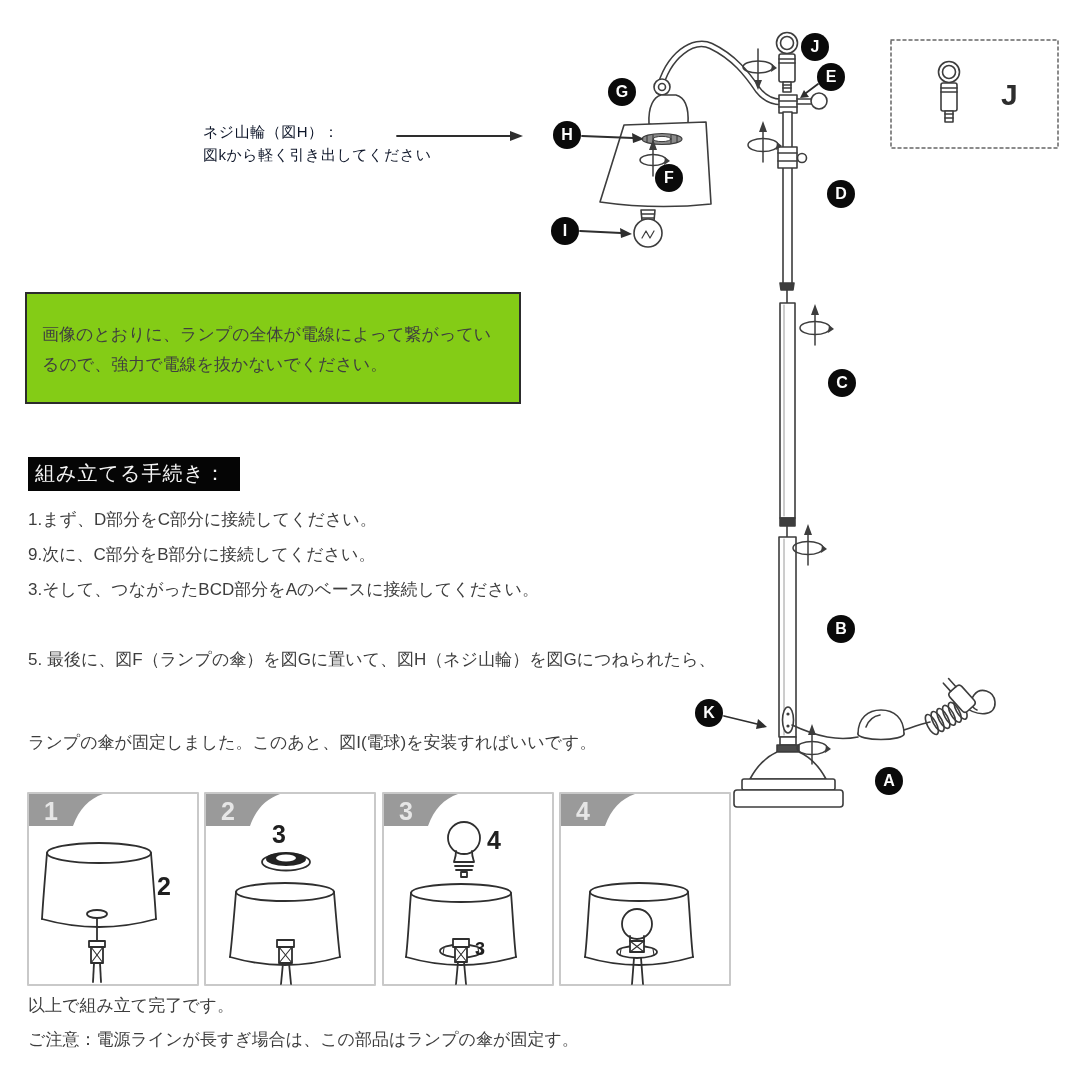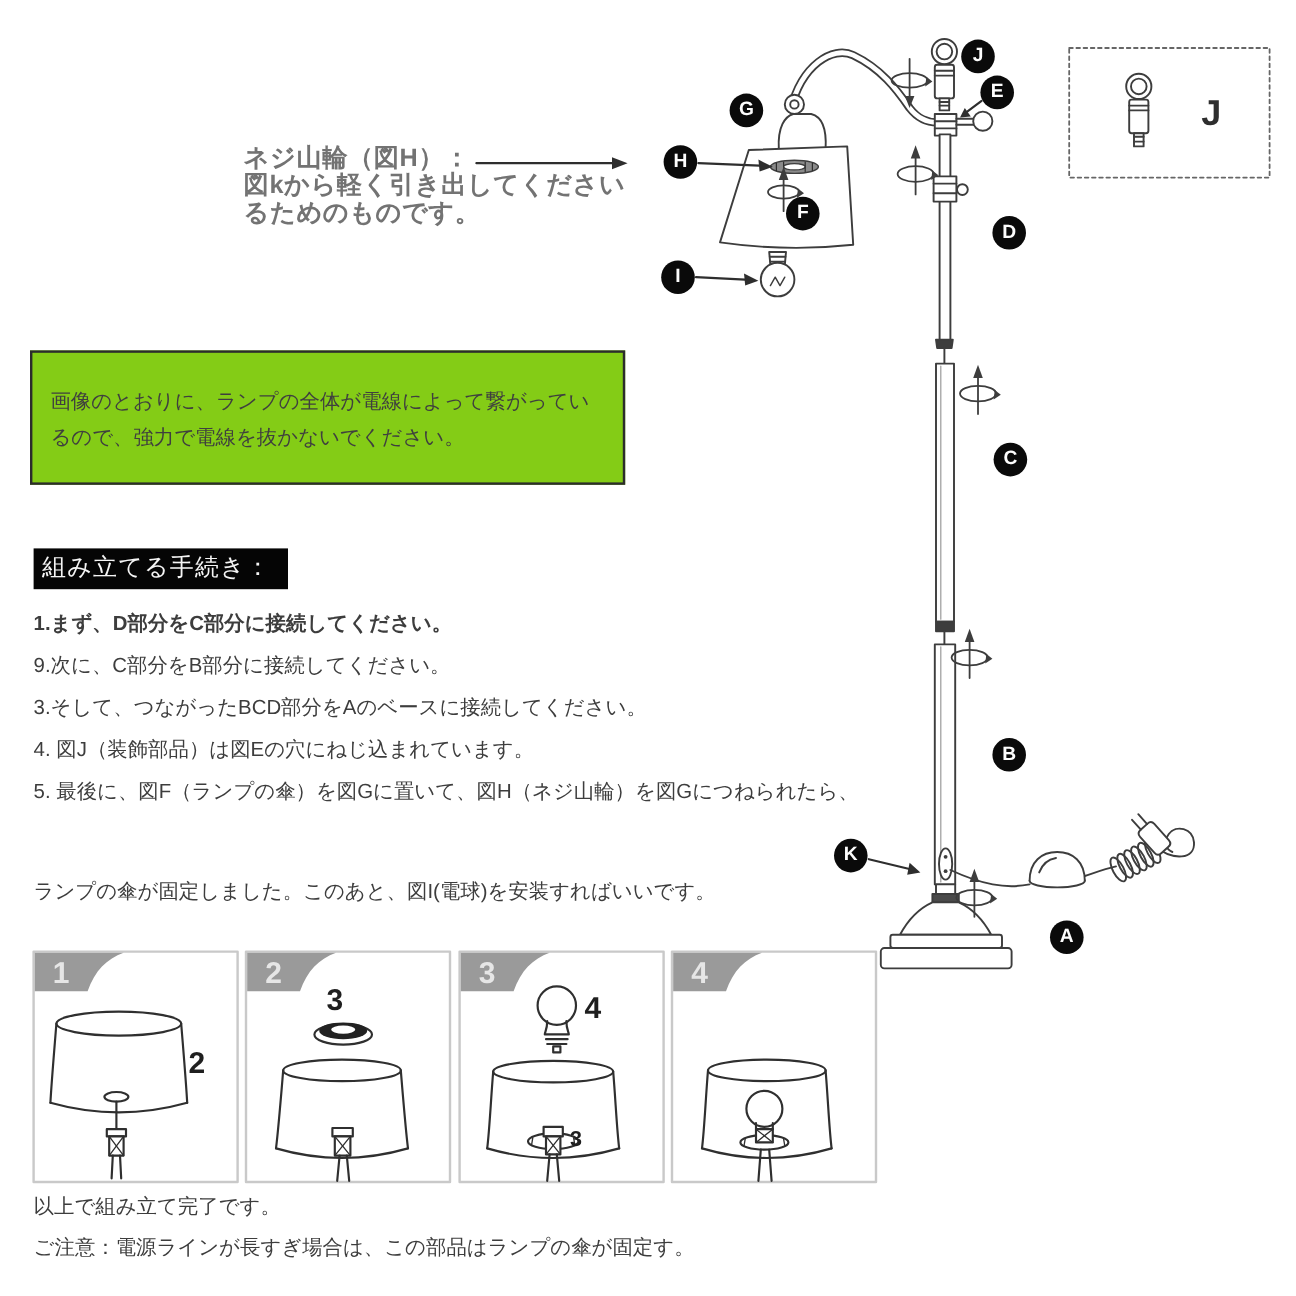--- a/index.html
+++ b/index.html
@@ -3,21 +3,21 @@
 <meta charset="utf-8">
 <style>
   html,body{margin:0;padding:0;background:#fff;}
   #canvas{
     position:relative;width:1080px;height:1080px;background:#ffffff;overflow:hidden;
     font-family:"Liberation Sans","DejaVu Sans",sans-serif;color:#3a3a3a;
   }
   #art{position:absolute;left:0;top:0;width:1080px;height:1080px;}
   .abs{position:absolute;}
   
-  .note-h{left:203px;top:120px;font-size:21px;line-height:23px;letter-spacing:0.5px;color:#737373;font-weight:bold;}
+  .note-h{left:203px;top:120px;font-size:15px;line-height:23px;letter-spacing:0.5px;color:#0f172a;}
   .warning-box{
     left:25px;top:292px;width:462px;border:2px solid #2c2c2c;background:#84cc16;
     padding:26px 15px 22px 15px;font-size:17px;line-height:30px;color:#3f3f3f;
   }
   .assembly-title{
     left:28px;top:457px;background:#050505;color:#f5f5f5;
     font-size:20px;line-height:23px;padding:5px 14px 6px 7px;letter-spacing:1px;
   }
   .step{left:28px;font-size:17px;line-height:20px;color:#3d3d3d;white-space:nowrap;}
   .footer-line{left:28px;font-size:17px;line-height:20px;color:#3d3d3d;white-space:nowrap;}
@@ -313,33 +313,31 @@
       <path d="M29,794 L103,794 C89,799 79,809 73,826 L29,826 Z" fill="#9a9a9a"></path>
       <path d="M206,794 L280,794 C266,799 256,809 250,826 L206,826 Z" fill="#9a9a9a"></path>
       <path d="M384,794 L458,794 C444,799 434,809 428,826 L384,826 Z" fill="#9a9a9a"></path>
       <path d="M561,794 L635,794 C621,799 611,809 605,826 L561,826 Z" fill="#9a9a9a"></path>
     </g>
   </svg>
 
   <div class="abs note-h">
     <div>ネジ山輪（図H）：</div>
     <div>図kから軽く引き出してください</div>
-    <div>るためのものです。</div>
   </div>
 
   <div class="abs warning-box">
     <span>画像のとおりに、ランプの全体が電線によって繋がっているので、強力で電線を抜かないでください。</span>
   </div>
 
   <div class="abs assembly-title">組み立てる手続き：</div>
 
-  <div class="abs step" style="top:510px;font-weight:bold;">1.まず、D部分をC部分に接続してください。</div>
+  <div class="abs step" style="top:510px;">1.まず、D部分をC部分に接続してください。</div>
   <div class="abs step" style="top:545px;">9.次に、C部分をB部分に接続してください。</div>
   <div class="abs step" style="top:580px;">3.そして、つながったBCD部分をAのベースに接続してください。</div>
-  <div class="abs step" style="top:615px;">4. 図J（装飾部品）は図Eの穴にねじ込まれています。</div>
   <div class="abs step" style="top:650px;">5. 最後に、図F（ランプの傘）を図Gに置いて、図H（ネジ山輪）を図Gにつねられたら、</div>
   <div class="abs step" style="top:685px;margin-top:48px;">ランプの傘が固定しました。このあと、図I(電球)を安装すればいいです。</div>
 
   <div class="abs footer-line" style="top:996px;">以上で組み立て完了です。</div>
   <div class="abs footer-line" style="top:1030px;">ご注意：電源ラインが長すぎ場合は、この部品はランプの傘が固定す。</div>
 
   <div class="abs inset-j">J</div>
 
   <div class="plabel" style="left:608px;top:78px;">G</div>
   <div class="plabel" style="left:801px;top:33px;">J</div>

